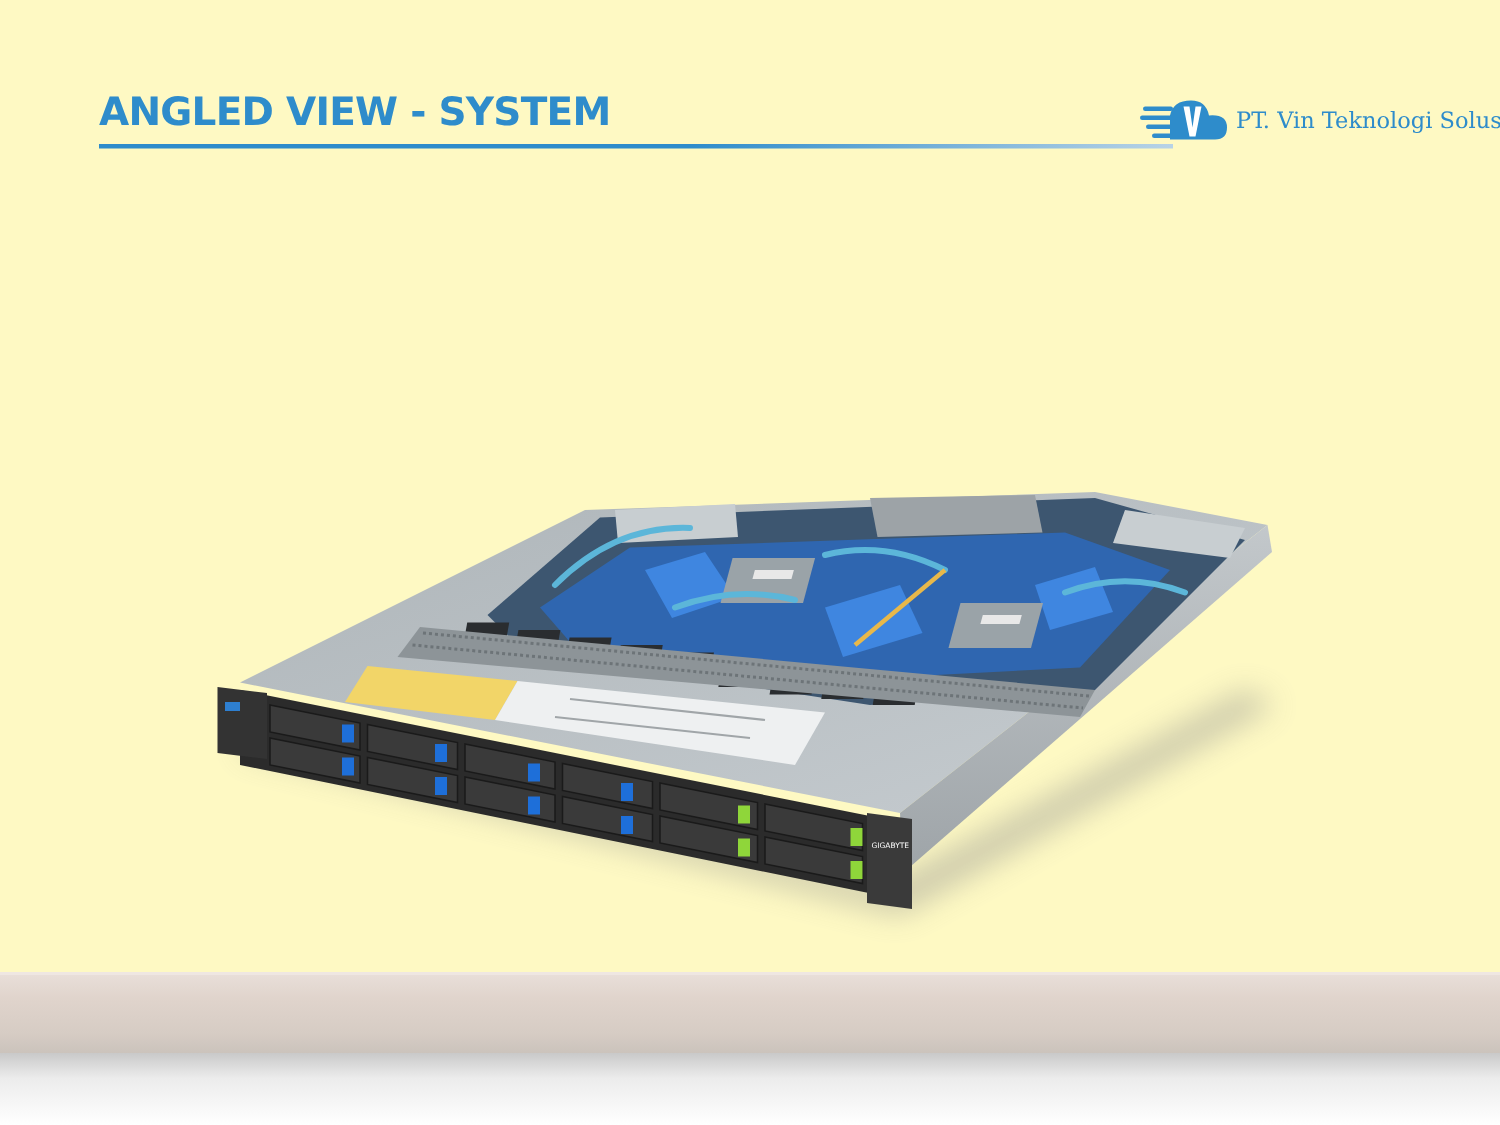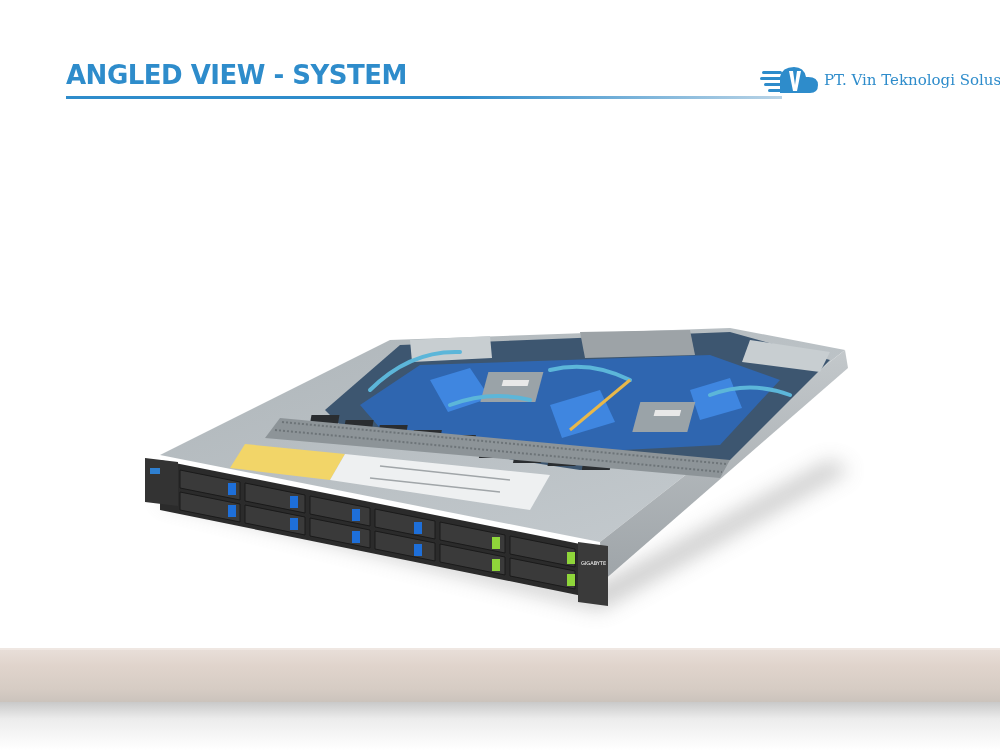--- a/index.html
+++ b/index.html
@@ -1,19 +1,19 @@
 <!DOCTYPE html>
 <html><head>
 <meta charset="utf-8">
 <style>
   * { box-sizing: border-box; margin: 0; padding: 0; }
   html, body { width: 1000px; height: 750px; overflow: hidden; background: #dcdcdc; }
   body { position: relative; font-family: "Liberation Sans", sans-serif; }
 
-  .slide { position: absolute; left: 0; top: 0; width: 1000px; height: 750px; background: #ffffff; }
+  .slide { position: absolute; left: 0; top: 0; width: 1000px; height: 750px; background: #fef9c3; }
 
   
   .title {
     position: absolute; left: 66px; top: 60px;
     font-family: "DejaVu Sans", sans-serif; font-weight: bold;
     font-size: 26px; letter-spacing: -0.5px; color: #2e8ccb;
   }
   .title-rule {
     position: absolute; left: 66px; top: 96px; width: 716px; height: 3px;
     background: linear-gradient(90deg, #2e8ccb 0%, #2e8ccb 55%, #b8d3e6 100%);

